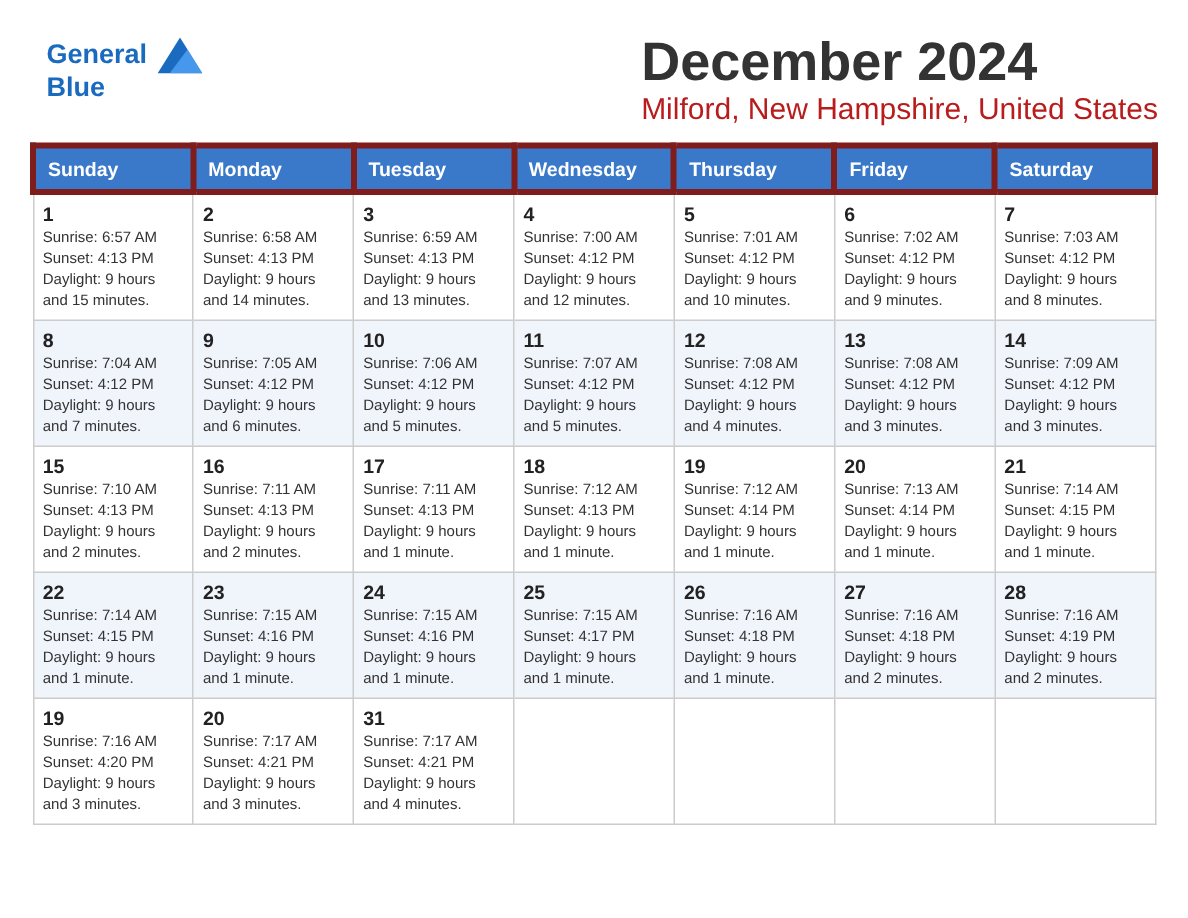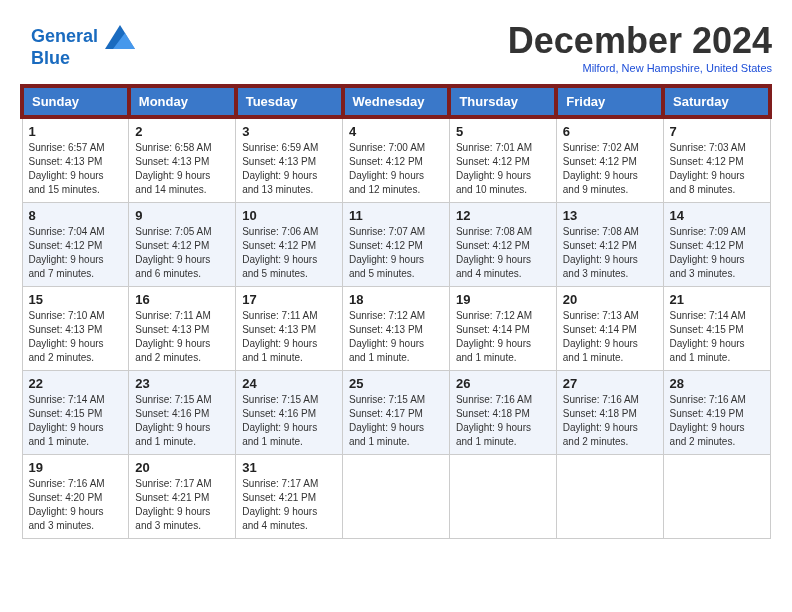--- a/index.html
+++ b/index.html
@@ -30,31 +30,30 @@
     }
     .logo-text span {
       color: #1a6bbf;
     }
     .logo-icon {
       width: 30px;
       height: 24px;
       margin-left: 4px;
     }
     .title-area {
-      text-align: right;
       margin-left: 26px;
     }
     .month-title {
       font-size: 36px;
       font-weight: bold;
       color: #333;
     }
     .location-title {
-      font-size: 11px;
-      color: #1d4ed8;
+      font-size: 20px;
+      color: #b91c1c;
     }
     .calendar {
       width: 100%;
       border-collapse: collapse;
       font-size: 11px;
     }
     .calendar th {
       background-color: #3a78c9;
       color: #fff;
       text-align: left;

